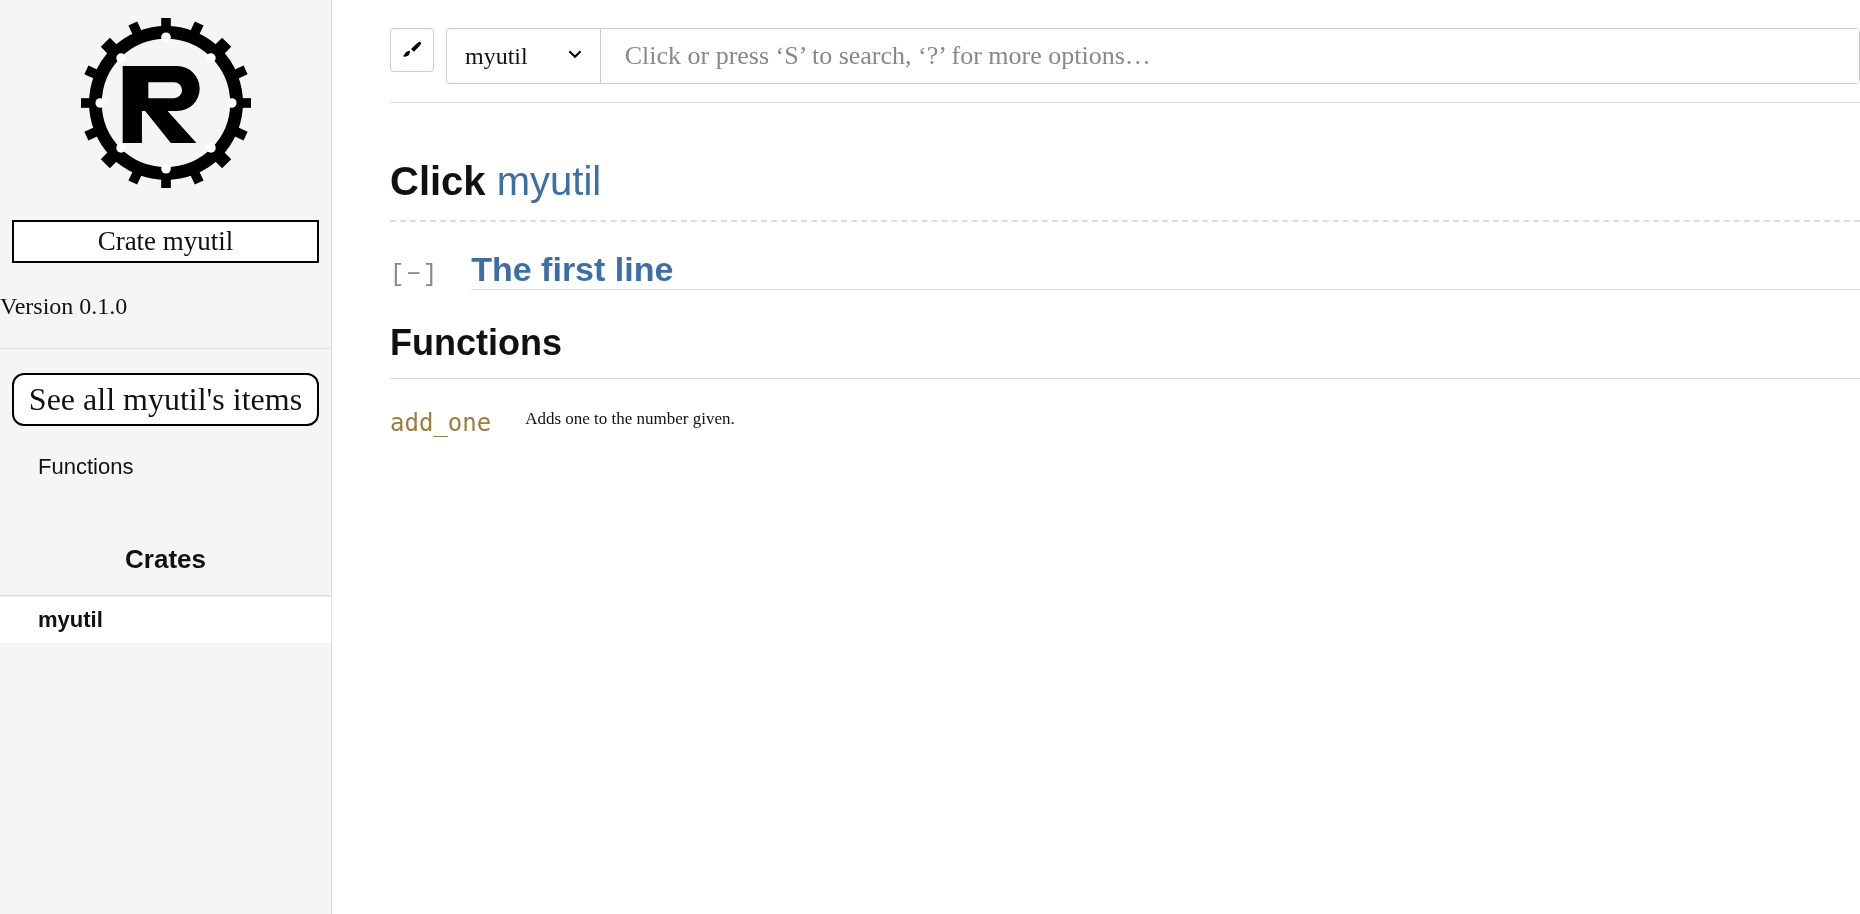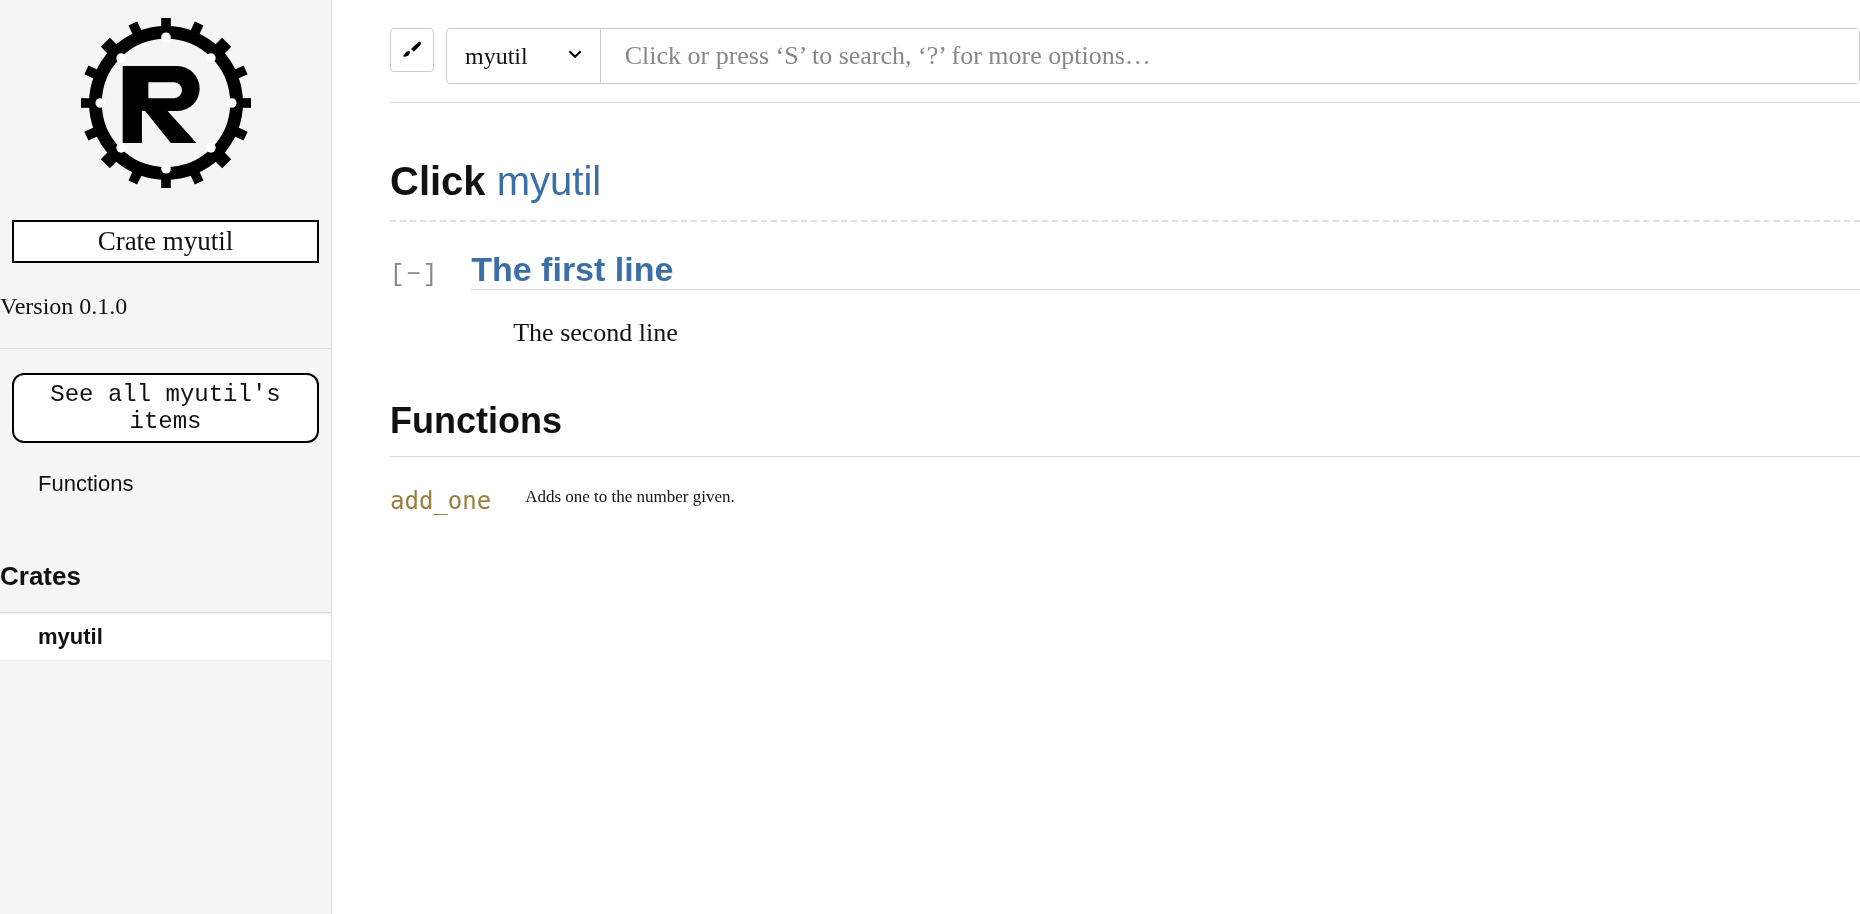--- a/index.html
+++ b/index.html
@@ -29,36 +29,35 @@
     margin-bottom: 28px;
   }
   .sidebar-divider { border-top: 1px solid #ddd; }
   .see-all {
     border: 2px solid #000;
     border-radius: 12px;
     background: #fff;
     margin: 24px 12px 24px 12px;
     text-align: center;
     padding: 6px 8px;
-    font-size: 24px;
-    cursor: pointer;
-    font-family: Liberation Mono, monospace;
+    font-size: 32px;
+    cursor: pointer;
   }
   .sidebar-link {
     font-family: Arial, Helvetica, sans-serif;
     font-size: 22px;
     padding: 4px 38px;
     margin-bottom: 60px;
     cursor: pointer;
   }
   .crates-head {
     font-family: Arial, Helvetica, sans-serif;
     font-size: 26px;
     font-weight: bold;
-    text-align: left;
+    text-align: center;
     margin-bottom: 20px;
   }
   .crate-item {
     font-family: Arial, Helvetica, sans-serif;
     background: #fff;
     font-size: 22px;
     font-weight: bold;
     padding: 10px 38px;
     border-top: 1px solid #eee;
     border-bottom: 1px solid #eee;
@@ -245,21 +244,20 @@
 
   <h1 class="crate-head">
     <span>Click </span><span class="crate-name">myutil</span>
   </h1>
   <div class="dashed"></div>
 
   <div class="summary-row">
     <span class="collapse">[−]</span>
     <div style="flex:1">
       <div class="first-line">The first line</div>
-      <div class="second-line">The second line</div>
     </div>
   </div>
 
   <h2 class="section-h">Functions</h2>
   <div class="solid-line"></div>
 
   <div class="items-table">
     <span class="fn-name">add_one</span>
     <span class="fn-desc">Adds one to the number given.</span>
   </div>

